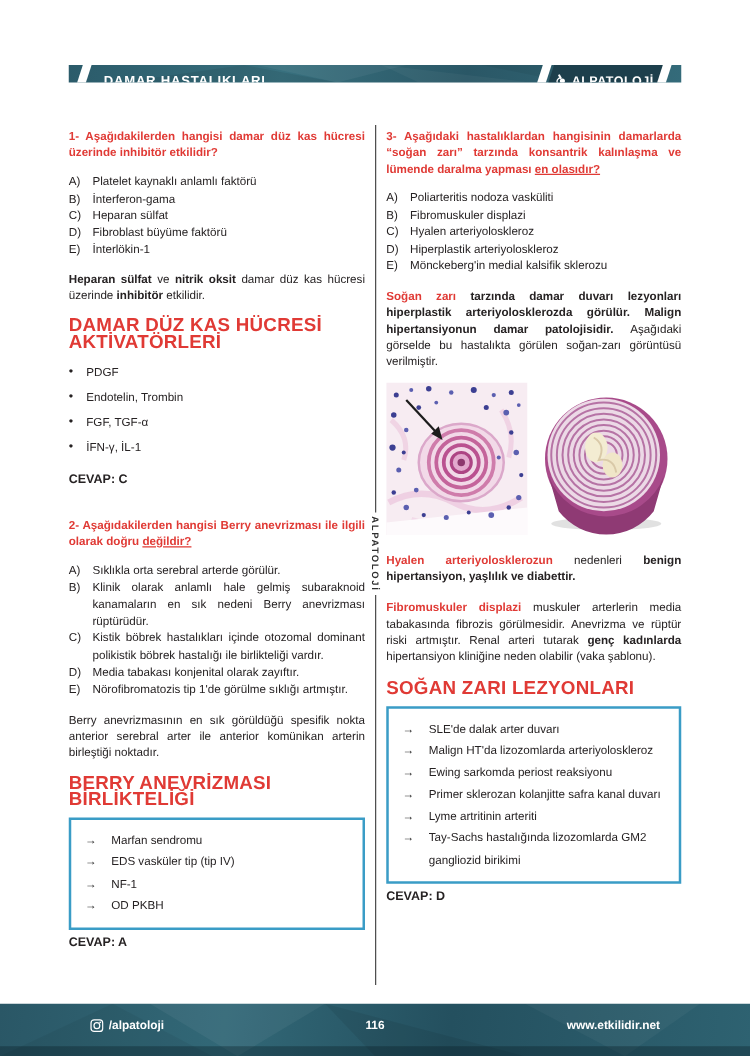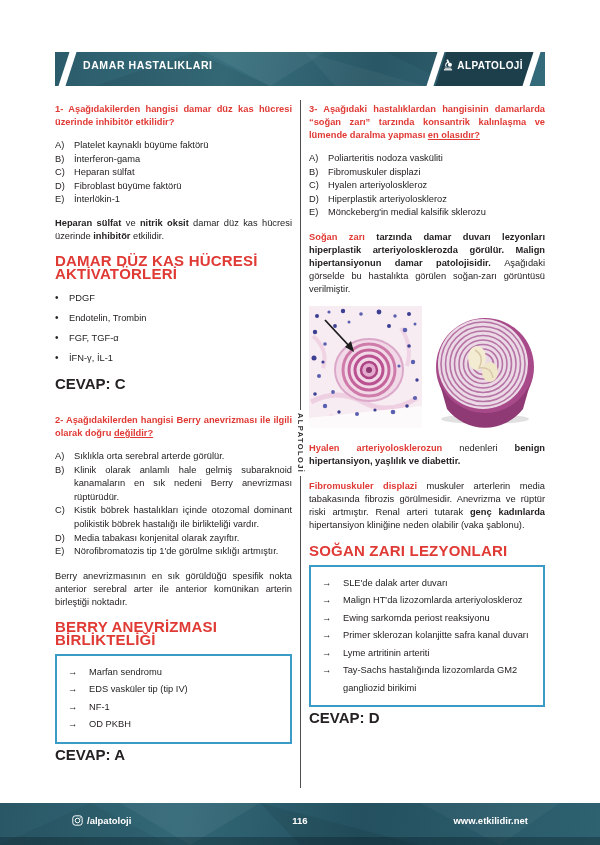--- a/index.html
+++ b/index.html
@@ -4,21 +4,21 @@
 <style>
   html,body{margin:0;padding:0;}
   body{
     width:600px;height:845px;position:relative;overflow:hidden;
     background:#ffffff;color:#262223;
     font-family:"Liberation Sans", sans-serif;
     -webkit-font-smoothing:antialiased;
   }
   
   .header-bar{
-    position:absolute;left:55px;right:55px;top:52px;height:34px;
+    position:absolute;left:55px;right:55px;top:52px;height:14px;
     background:linear-gradient(100deg,#2b5b6a 0%,#38707e 35%,#2a5766 65%,#346b7a 100%);
     overflow:hidden;
   }
   .bar-facets{position:absolute;inset:0;width:100%;height:100%;}
   .slash{position:absolute;top:-4px;bottom:-4px;width:7px;background:#ffffff;transform:skewX(-18deg);}
   .header-title{
     position:absolute;left:28px;top:0;height:26px;line-height:27px;
     color:#fff;font-size:10.5px;font-weight:bold;letter-spacing:.6px;
   }
   .logo-block{position:absolute;right:16px;top:0;bottom:0;width:88px;background:#1d3f4c;transform:skewX(-18deg);}
@@ -62,21 +62,21 @@
   .opt{display:flex;line-height:13.6px;}
   .opt .letter{flex:0 0 19px;}
   .opt .txt{flex:1;text-align:justify;}
   .para{text-align:justify;margin-bottom:11px;}
   .bold{font-weight:bold;}
   .redbold{color:#e03a35;font-weight:bold;margin-top:26px;}
   .sec-head{color:#e03a35;font-weight:bold;font-size:15px;letter-spacing:.2px;margin:1px 0 8px;}
   .bullets{margin-bottom:9px;}
   .bullet{display:flex;line-height:20px;}
   .bullet .dot{flex:0 0 14px;font-size:10px;}
-  .cevap{font-weight:bold;font-size:15px;margin-top:2px;}
+  .cevap{font-weight:bold;font-size:10px;margin-top:2px;}
   .cevap.gap{margin-bottom:24px;}
   .arrow-box{border:2px solid #3a9cc6;padding:8px 10px 8px 11px;margin-bottom:4px;}
   .abox-item{display:flex;line-height:17.5px;}
   .abox-item .arrow{flex:0 0 21px;font-weight:bold;color:#2b2b2b;}
   .figure{margin:2px 0 10px;}
 </style>
 </head>
 <body>
 
 <div class="header-bar">
@@ -111,21 +111,21 @@
   <div class="dline bot"></div>
 </div>
 
 <div class="col col-left">
 
   <div class="q-head">1- Aşağıdakilerden hangisi damar düz kas hücresi üzerinde inhibitör etkilidir?</div>
 
   <div class="opts">
     <div class="opt">
         <span class="letter">A)</span>
-        <span class="txt">Platelet kaynaklı büyüme faktörü</span>
+        <span class="txt">Platelet kaynaklı anlamlı faktörü</span>
       </div>
     <div class="opt">
         <span class="letter">B)</span>
         <span class="txt">İnterferon-gama</span>
       </div>
     <div class="opt">
         <span class="letter">C)</span>
         <span class="txt">Heparan sülfat</span>
       </div>
     <div class="opt">

